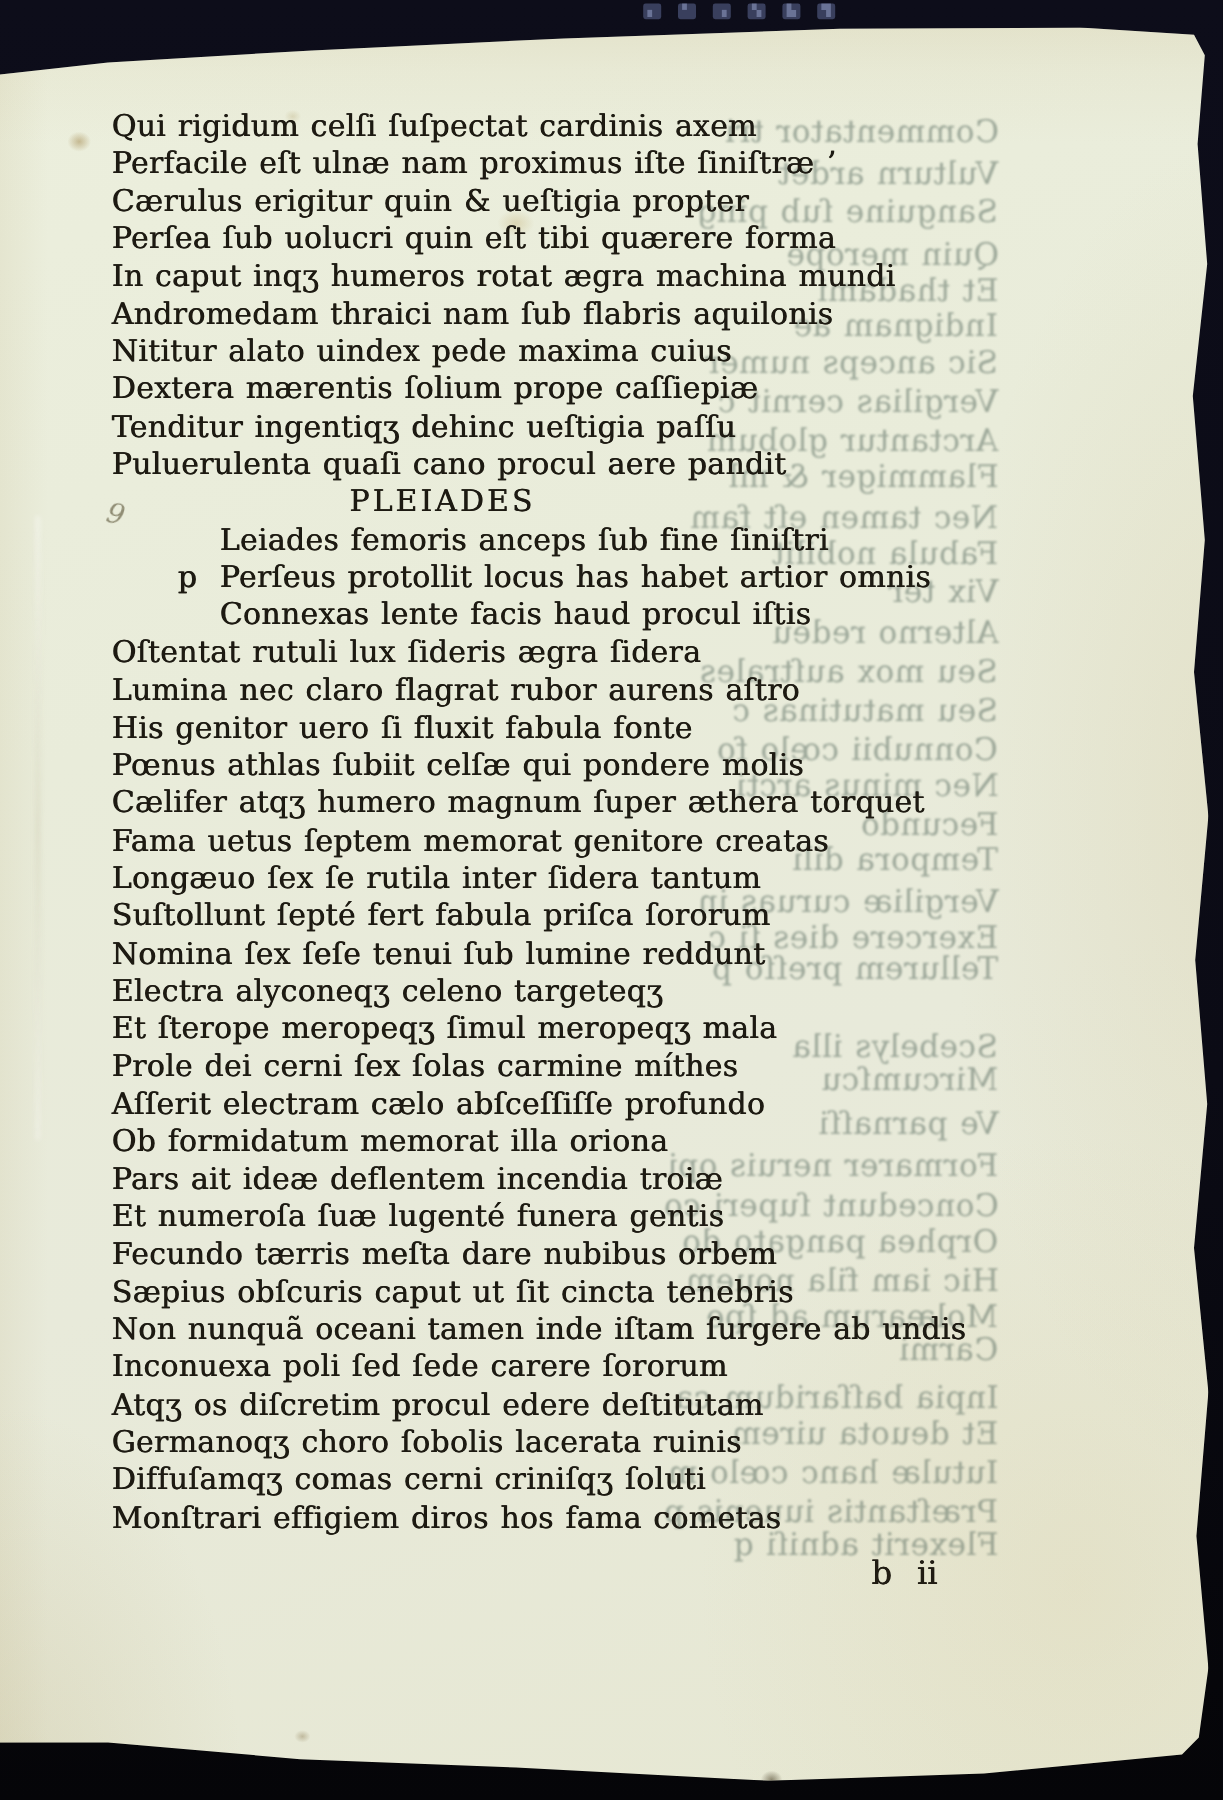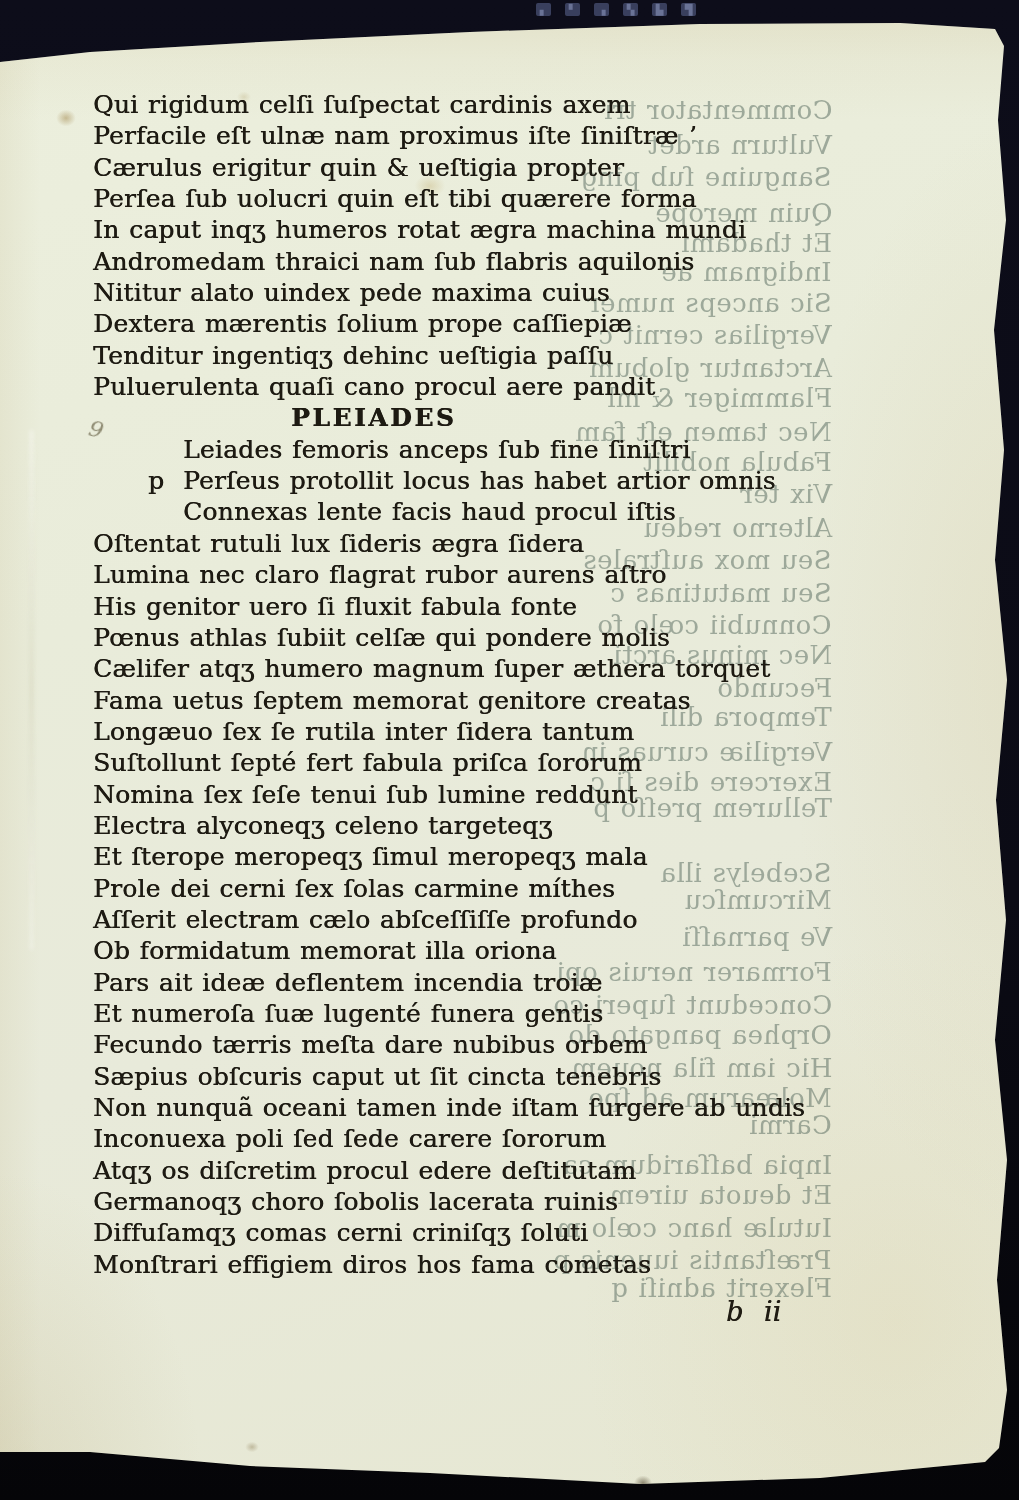--- a/index.html
+++ b/index.html
@@ -37,26 +37,26 @@
   #ghost{position:absolute;inset:0;}
   #ghost .gline{position:absolute;right:187px;white-space:nowrap;
      transform:scaleX(-1);font-size:26px;line-height:30px;
      color:rgba(88,108,96,.52);letter-spacing:.4px;word-spacing:1.5px;filter:blur(.7px);}
   
   #textblock{position:absolute;left:57px;top:89px;width:770px;color:#1d1a12;}
   .line{position:relative;height:31.35px;line-height:31.35px;font-size:25px;
      white-space:nowrap;letter-spacing:.2px;word-spacing:1.5px;
      text-shadow:.45px 0 0 currentColor;margin-left:36px;}
   .line.indent{padding-left:90px;}
-  .line.heading{padding-left:198px;letter-spacing:2.5px;font-weight:bold;}
+  .line.heading{padding-left:198px;letter-spacing:2.5px;}
   .margin-p{position:absolute;left:55px;top:0;}
   #handwritten{position:absolute;left:89px;top:416px;font-size:23px;font-style:italic;
      color:rgba(105,100,72,.7);transform:rotate(14deg);filter:blur(.4px);}
   #signature{position:absolute;left:726px;top:1296px;font-size:27px;color:#201c13;
-     word-spacing:12px;text-shadow:.45px 0 0 currentColor;font-style:italic;}
+     word-spacing:12px;text-shadow:.45px 0 0 currentColor;}
 </style>
 </head>
 <body>
 
 <div id="stage">
 
   <div id="top-marks">
       <span class="mark">▖</span>
       <span class="mark">▘</span>
       <span class="mark">▗</span>

